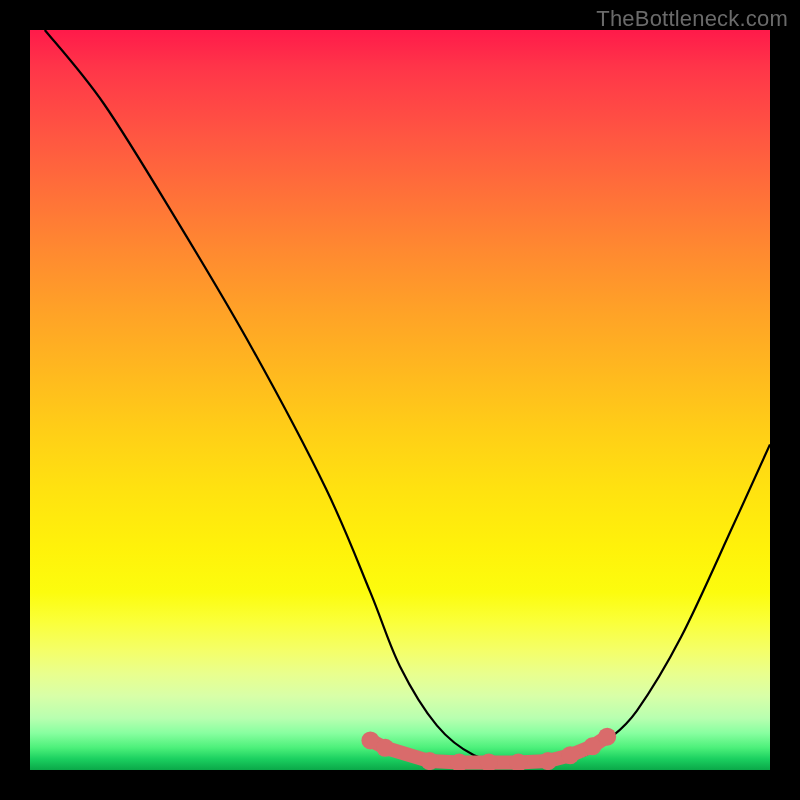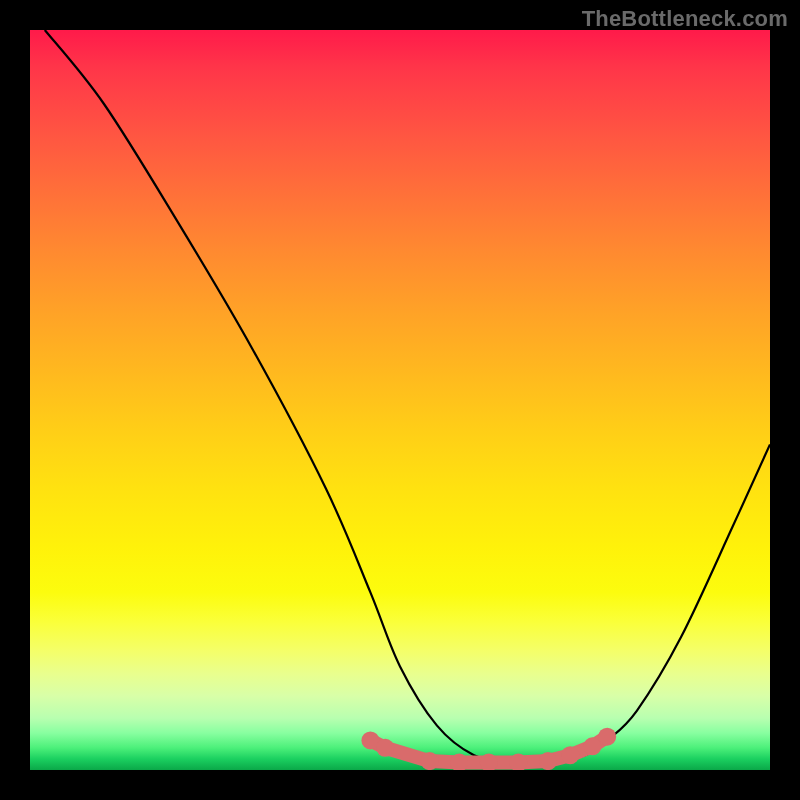--- a/index.html
+++ b/index.html
@@ -44,21 +44,21 @@
       #1bd060 98.5%,
       #0aa848 100%
     );
   }
   .watermark {
     position: absolute;
     top: 6px;
     right: 12px;
     font-family: Arial, Helvetica, sans-serif;
     font-size: 22px;
-    font-weight: 700;
+    font-weight: 400;
     color: #6a6a6a;
     letter-spacing: 0.2px;
   }
   svg.curve {
     position: absolute;
     left: 0;
     top: 0;
     width: 740px;
     height: 740px;
   }

